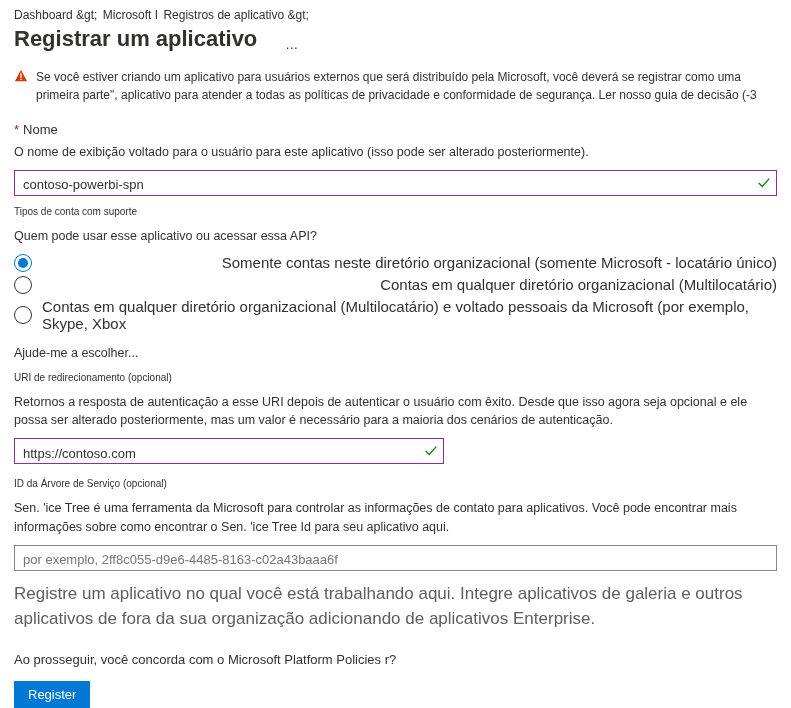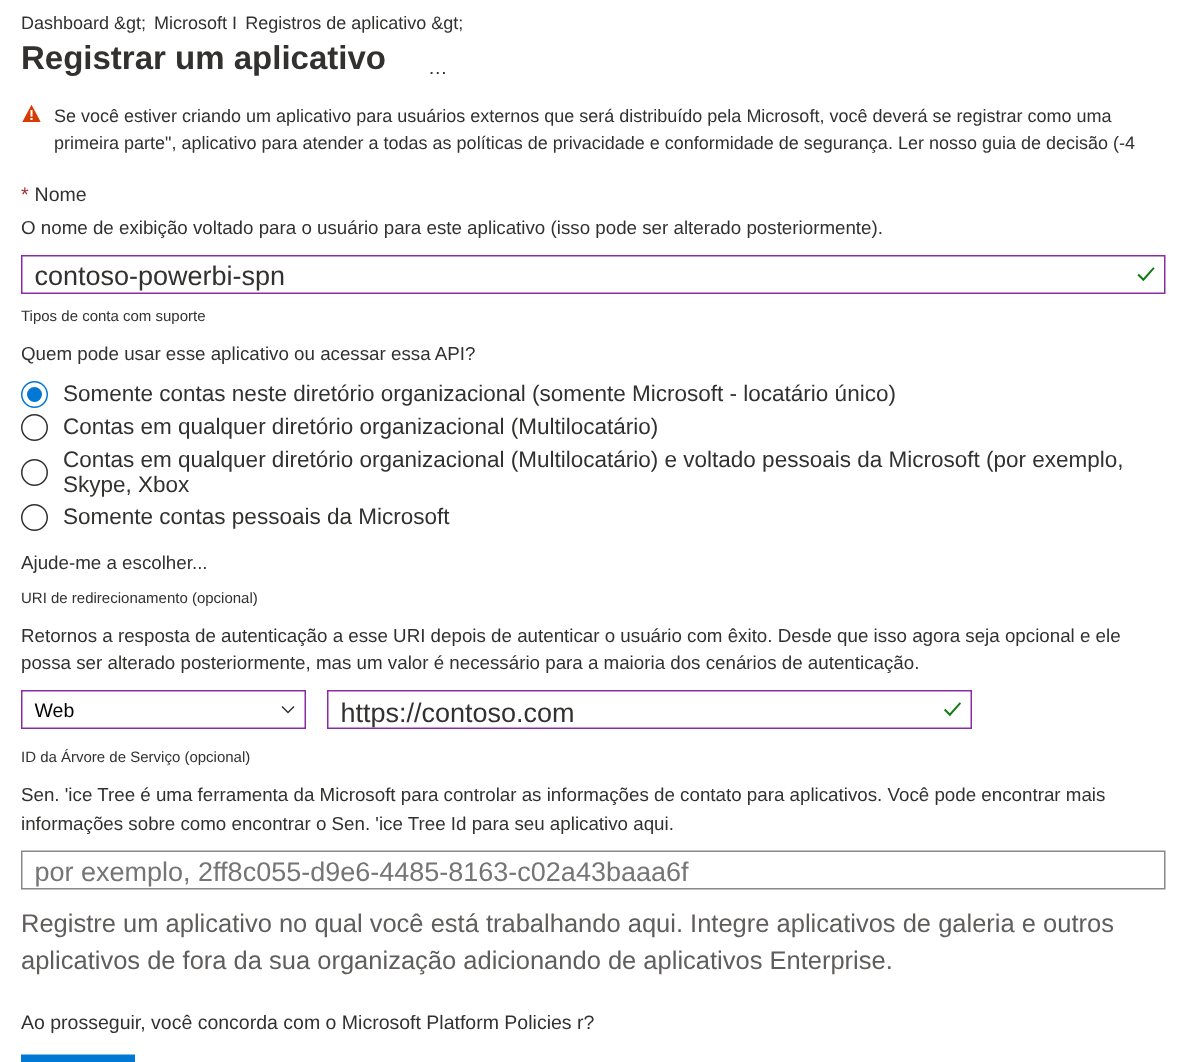--- a/index.html
+++ b/index.html
@@ -58,21 +58,21 @@
     }
     .text-input-wrap {
       position: relative;
       margin-bottom: 10px;
     }
     .text-input {
       width: 100%;
       height: 26px;
       border: 1px solid #8a2da5;
       padding: 6px 28px 2px 8px;
-      font-size: 18px;
+      font-size: 13px;
       color: #323130;
       outline: none;
       font-family: inherit;
     }
     .text-input.plain { border-color: #8a8886; }
     .check-icon {
       position: absolute;
       right: 6px;
       top: 50%;
       transform: translateY(-50%);
@@ -83,20 +83,21 @@
       font-size: 10px;
       margin: 4px 0 10px 0;
     }
     .radio-group { margin-bottom: 14px; }
     .radio-row {
       display: flex;
       align-items: center;
       gap: 10px;
       margin-bottom: 4px;
       cursor: pointer;
+      justify-content: space-between;
     }
     .radio-circle {
       width: 18px; height: 18px;
       border: 1px solid #323130;
       border-radius: 50%;
       flex-shrink: 0;
       position: relative;
     }
     .radio-circle.selected { border-color: #0078d4; }
     .radio-circle.selected::after {
@@ -182,21 +183,21 @@
 </div>
 
 <div class="info-box">
   <span class="warn-icon">
     <svg viewBox="0 0 16 16">
         <polygon points="8,1 15,14 1,14" fill="#d83b01"></polygon>
         <rect x="7.2" y="5" width="1.6" height="5" fill="#fff"></rect>
         <rect x="7.2" y="11" width="1.6" height="1.6" fill="#fff"></rect>
       </svg>
   </span>
-  <span>Se você estiver criando um aplicativo para usuários externos que será distribuído pela Microsoft, você deverá se registrar como uma primeira parte", aplicativo para atender a todas as políticas de privacidade e conformidade de segurança. Ler nosso guia de decisão (-4</span>
+  <span>Se você estiver criando um aplicativo para usuários externos que será distribuído pela Microsoft, você deverá se registrar como uma primeira parte", aplicativo para atender a todas as políticas de privacidade e conformidade de segurança. Ler nosso guia de decisão (-3</span>
 </div>
 
 <div class="field-label">
   <span class="required">*</span><span>Nome</span>
 </div>
 <div class="help-text">O nome de exibição voltado para o usuário para este aplicativo (isso pode ser alterado posteriormente).</div>
 <div class="text-input-wrap">
   <input class="text-input" type="text" value="contoso-powerbi-spn" style="">
   <span class="check-icon">
     <svg viewBox="0 0 16 16">
@@ -214,40 +215,28 @@
     <span class="radio-label">Somente contas neste diretório organizacional (somente Microsoft - locatário único)</span>
   </div>
   <div class="radio-row">
     <span class="radio-circle"></span>
     <span class="radio-label">Contas em qualquer diretório organizacional (Multilocatário)</span>
   </div>
   <div class="radio-row">
     <span class="radio-circle"></span>
     <span class="radio-label">Contas em qualquer diretório organizacional (Multilocatário) e voltado pessoais da Microsoft (por exemplo, Skype, Xbox</span>
   </div>
-  <div class="radio-row">
-    <span class="radio-circle"></span>
-    <span class="radio-label">Somente contas pessoais da Microsoft</span>
-  </div>
 </div>
 
 <div class="link-text">Ajude-me a escolher...</div>
 
 <div class="section-label">URI de redirecionamento (opcional)</div>
 <div class="help-text">Retornos a resposta de autenticação a esse URI depois de autenticar o usuário com êxito. Desde que isso agora seja opcional e ele possa ser alterado posteriormente, mas um valor é necessário para a maioria dos cenários de autenticação.</div>
 
 <div class="uri-row">
-  <div class="select-wrap">
-    <input class="select-input" readonly="" value="Web" style="">
-    <span class="chevron-down">
-      <svg viewBox="0 0 12 12">
-          <path d="M2 4 L6 8 L10 4" stroke="#323130" stroke-width="1" fill="none"></path>
-        </svg>
-    </span>
-  </div>
   <div class="uri-input-wrap">
     <input class="text-input" type="text" value="https://contoso.com" style="">
     <span class="check-icon">
       <svg viewBox="0 0 16 16">
           <path d="M2 8 L6 12 L14 3" stroke="#107c10" stroke-width="1.5" fill="none"></path>
         </svg>
     </span>
   </div>
 </div>
 

